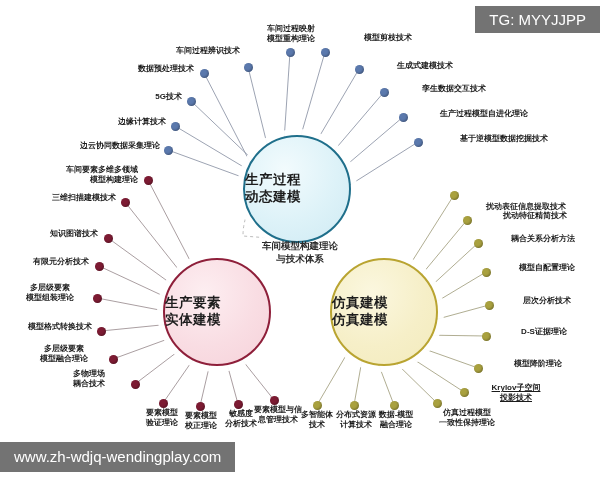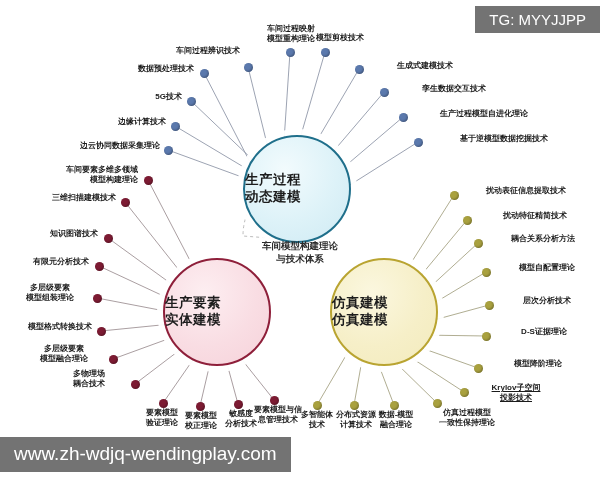--- a/index.html
+++ b/index.html
@@ -59,21 +59,21 @@
   .lbl.r{text-align:right;}
   .lbl.l{text-align:center;}
   .lbl.c{text-align:center;}
 
   
   .wm{
     position:absolute;background:#737373;color:#ffffff;
     font-weight:normal;z-index:20;
   }
   #wm-top{right:0;top:6px;padding:5px 14px;font-size:15px;}
-  #wm-bottom{left:0;bottom:8px;padding:6px 14px 7px 14px;font-size:19px;}
+  #wm-bottom{left:0;bottom:8px;padding:6px 14px 7px 14px;font-size:15px;}
 </style>
 </head>
 <body>
 
 <div id="stage">
 
   <svg class="lines" viewBox="0 0 600 480">
 
     <path d="M295 240 L243 236 A62 62 0 0 1 262 191" fill="none" stroke="#bcbcbc" stroke-width="1" stroke-dasharray="3,3"></path>
     <g stroke="#8b93a5" stroke-width="0.9" fill="none" opacity="0.95">
@@ -156,21 +156,21 @@
   <div class="lbl r" style="left:42px;top:141px;width:118px;">边云协同数据采集理论</div>
 
   <div class="node blue" style="left:244px;top:63px;"></div>
   <div class="lbl r" style="left:126px;top:46px;width:114px;">车间过程辨识技术</div>
 
   <div class="node blue" style="left:286px;top:48px;"></div>
   <div class="lbl c" style="left:245px;top:24px;width:92px;">车间过程映射
 模型重构理论</div>
 
   <div class="node blue" style="left:321px;top:48px;"></div>
-  <div class="lbl c" style="left:295px;top:33px;width:90px;">模型剪枝技术</div>
+  <div class="lbl c" style="left:295px;top:33px;width:90px;padding-left:48px;">模型剪枝技术</div>
 
   <div class="node blue" style="left:355px;top:65px;"></div>
   <div class="lbl l" style="left:370px;top:61px;width:110px;">生成式建模技术</div>
 
   <div class="node blue" style="left:380px;top:88px;"></div>
   <div class="lbl l" style="left:395px;top:84px;width:118px;">孪生数据交互技术</div>
 
   <div class="node blue" style="left:399px;top:113px;"></div>
   <div class="lbl l" style="left:414px;top:109px;width:140px;">生产过程模型自进化理论</div>
 
@@ -215,21 +215,21 @@
 
   <div class="node pink" style="left:234px;top:400px;"></div>
   <div class="lbl c" style="left:210px;top:409px;width:62px;">敏感度
 分析技术</div>
 
   <div class="node pink" style="left:270px;top:396px;"></div>
   <div class="lbl c" style="left:239px;top:405px;width:78px;">要素模型与信
 息管理技术</div>
 
   <div class="node yellow" style="left:450px;top:191px;"></div>
-  <div class="lbl l" style="left:466px;top:186px;width:120px;">扰动表征信息提取技术</div>
+  <div class="lbl l" style="left:466px;top:202px;width:120px;">扰动表征信息提取技术</div>
 
   <div class="node yellow" style="left:463px;top:216px;"></div>
   <div class="lbl l" style="left:479px;top:211px;width:112px;">扰动特征精简技术</div>
 
   <div class="node yellow" style="left:474px;top:239px;"></div>
   <div class="lbl l" style="left:490px;top:234px;width:106px;">耦合关系分析方法</div>
 
   <div class="node yellow" style="left:482px;top:268px;"></div>
   <div class="lbl l" style="left:498px;top:263px;width:98px;">模型自配置理论</div>
 

